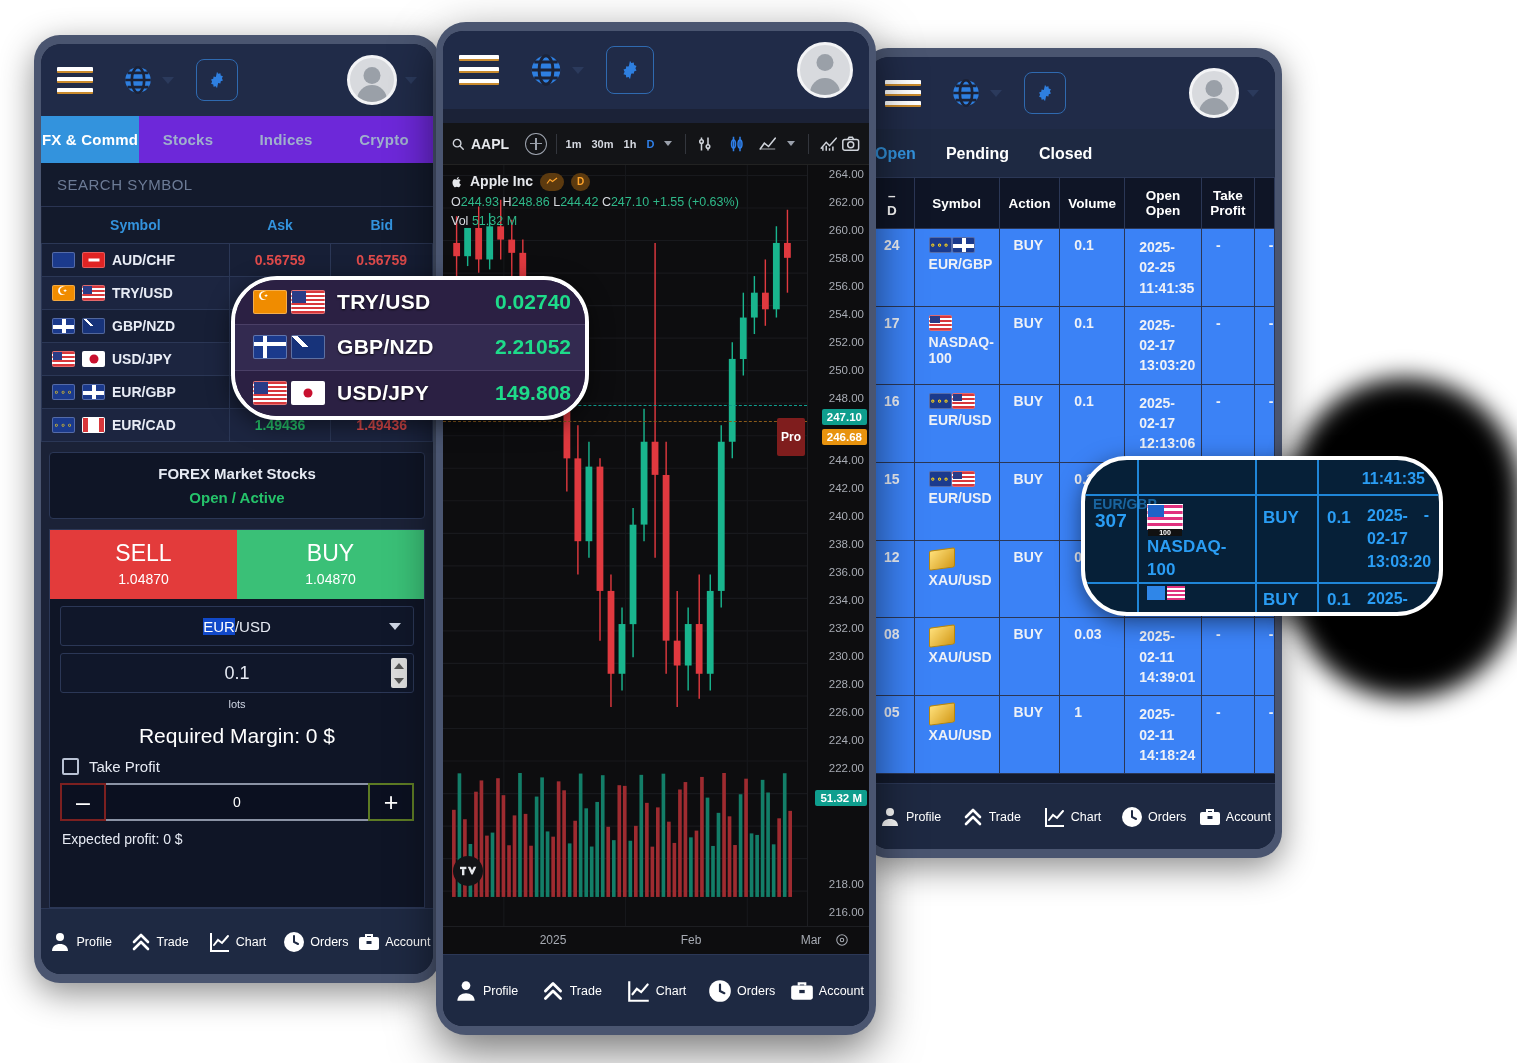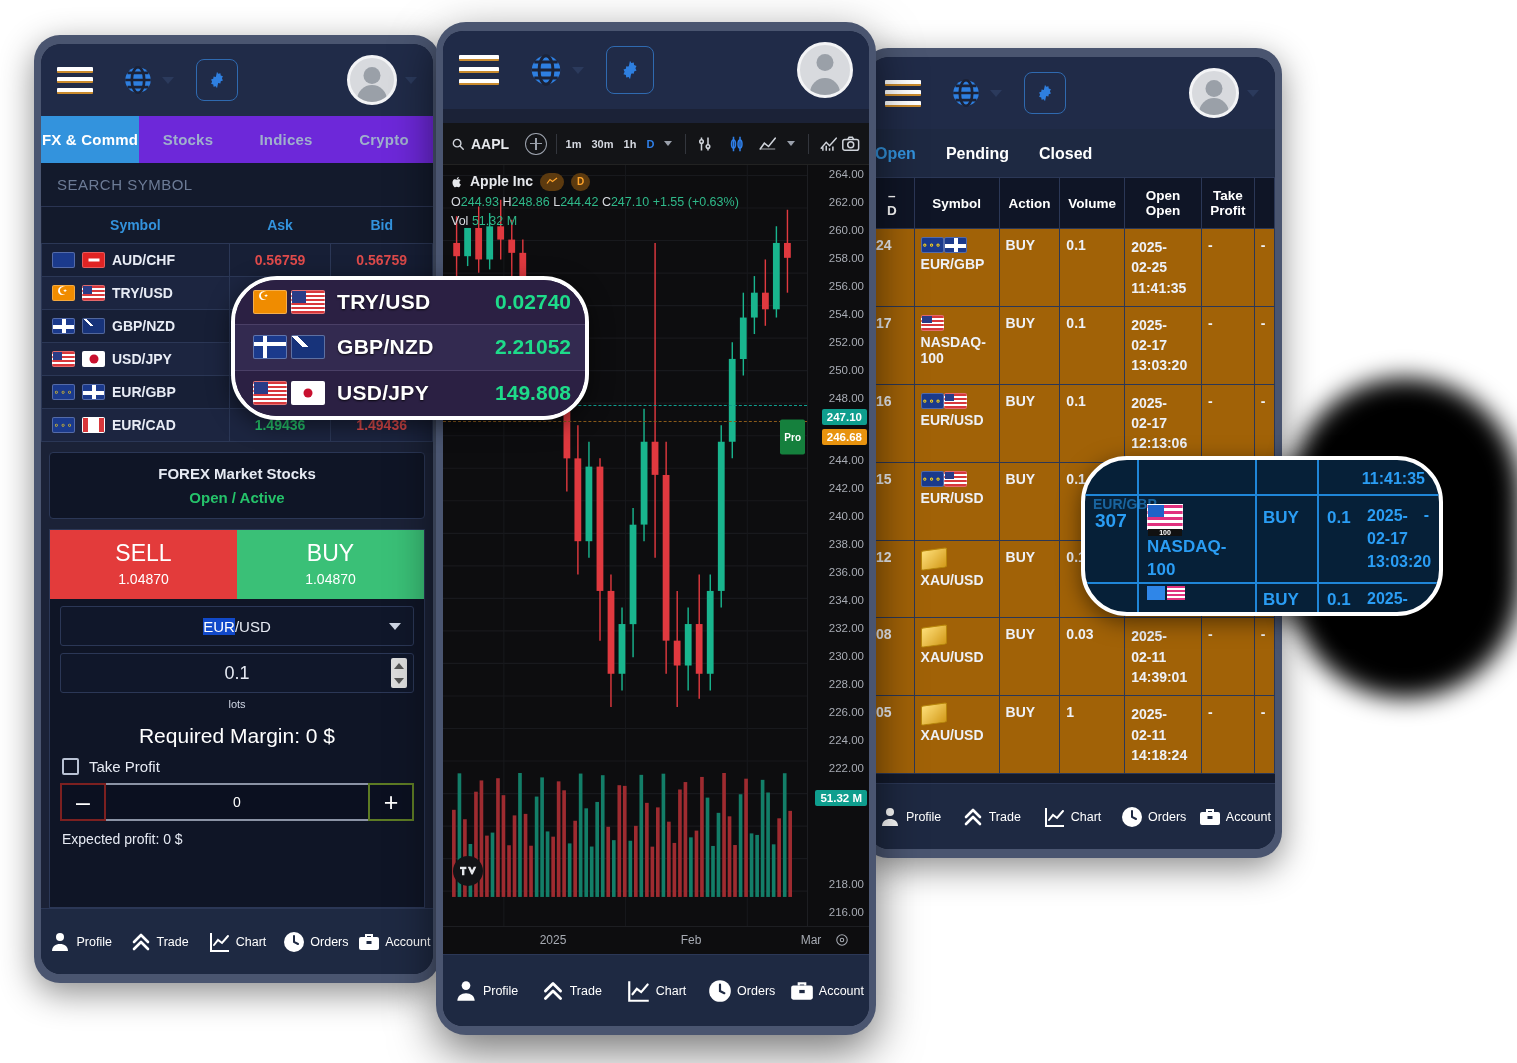--- a/index.html
+++ b/index.html
@@ -168,42 +168,42 @@
   .vol-line b { color: #d8dbe1; font-weight: 400; }
 
   .plot { position: relative; flex: 1; overflow: hidden; }
   .yaxis { position: absolute; right: 0; top: 0; bottom: 0; width: 62px;
            background: #0d0d0f; border-left: 1px solid #1d1e22; z-index: 4; }
   .ytick { position: absolute; right: 5px; color: #a7abb3; font-size: 11.5px; transform: translateY(-50%); }
   .ybadge { position: absolute; right: 2px; font-size: 11.5px; font-weight: 700;
             padding: 2px 5px; border-radius: 2px; transform: translateY(-50%); color: #fff; }
   .ybadge.teal { background: #0f9e8e; }
   .ybadge.orange { background: #e8930f; }
-  .pro-tag { position: absolute; font-size: 10px; font-weight: 700; color: #fff;
-             background: #15803d; padding: 12px 4px; border-radius: 2px; transform: translateY(-50%); }
+  .pro-tag { position: absolute; font-size: 12px; font-weight: 700; color: #fff;
+             background: #7f1d1d; padding: 12px 4px; border-radius: 2px; transform: translateY(-50%); }
   .hline { position: absolute; left: 0; right: 62px; height: 0; }
   .xaxis { height: 28px; background: #0d0d0f; border-top: 1px solid #1d1e22;
            position: relative; flex: none; }
   .xtick { position: absolute; color: #a7abb3; font-size: 12px; transform: translateX(-50%); top: 6px; }
   .tv-logo { position: absolute; left: 10px; bottom: 40px; width: 30px; height: 30px;
              background: #121316; border-radius: 50%; display:flex;align-items:center;
              justify-content:center; z-index: 6; }
 
   
   .ord-tabs { display: flex; gap: 30px; padding: 16px 10px 14px 6px; background: #1e2942;
               font-size: 16px; font-weight: 600; flex: none; }
   .ord-tabs .ot { color: #ffffff; }
   .ord-tabs .ot.active { color: #3393dd; }
 
   .ord-scroll { flex: 1; overflow: hidden; background: #131a2c; }
   .ord-table { width: 100%; border-collapse: collapse; table-layout: fixed; }
   .ord-table th { background: #0f1526; color: #ffffff; font-size: 13.5px; font-weight: 700;
                   padding: 10px 4px; vertical-align: middle; border: 1px solid #2b3756; }
-  .ord-table td { border: 1px solid #2b3756; padding: 8px 6px; color: #eef1f7;
-                  font-size: 14px; font-weight: 600; vertical-align: top; background: #a16207; }
+  .ord-table td { border: 1px solid #2b3756; padding: 8px 14px; color: #eef1f7;
+                  font-size: 14px; font-weight: 600; vertical-align: top; background: #3b82f6; }
   .ord-sym { display: flex; flex-direction: column; gap: 3px; align-items: flex-start; }
   .ord-sym .flags { display: flex; }
   .dt { line-height: 1.45; }
 
   
   .callout { position: absolute; border: 4px solid #ffffff; border-radius: 46px;
              overflow: hidden; z-index: 60; box-shadow: 0 6px 22px rgba(0,0,0,.5); }
   #callout-left  { left: 231px; top: 276px; width: 358px; height: 144px; background: #2a2144; }
   #callout-right { left: 1081px; top: 456px; width: 362px; height: 160px; background: #062038; }
   .co-row { display: flex; align-items: center; height: 33.3%; border-bottom: 1px solid #4a3f66;

